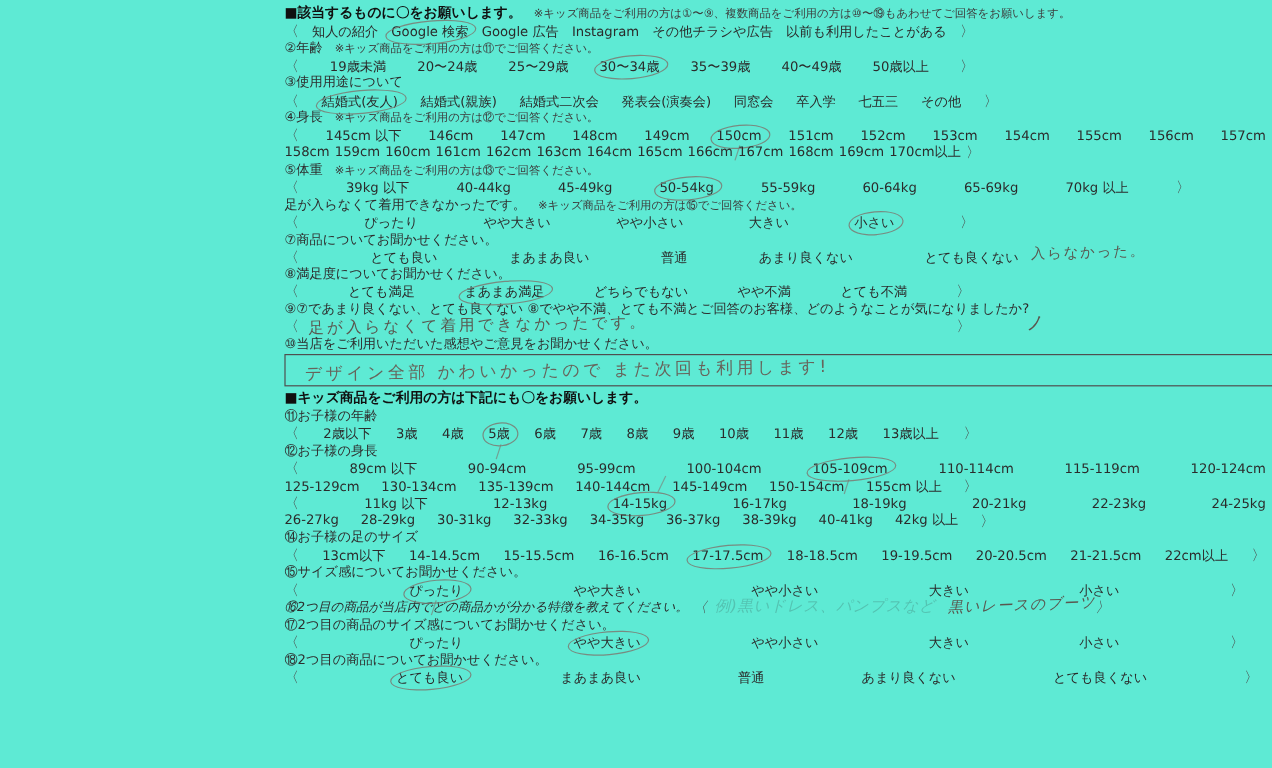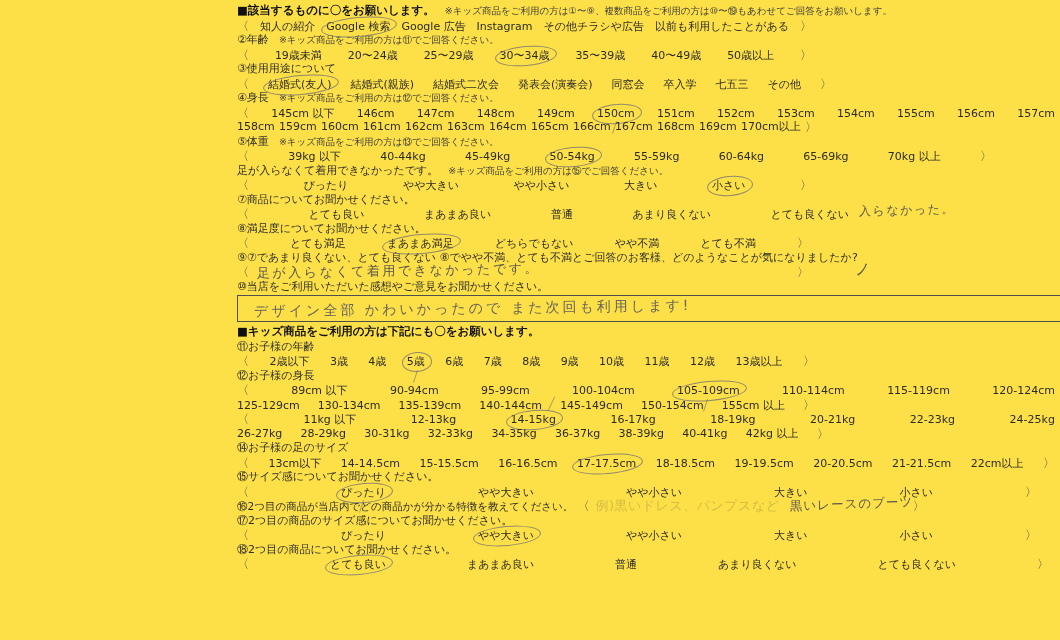--- a/index.html
+++ b/index.html
@@ -1,16 +1,16 @@
 <!DOCTYPE html>
 <html><head>
 <meta charset="utf-8">
 <style>
   html,body{margin:0;padding:0;background:#ffffff;}
-  .page{position:relative;width:1060px;height:640px;background:#fde047;overflow:hidden;
+  .page{position:relative;width:1060px;height:640px;background:#5eead4;overflow:hidden;
         font-family:"DejaVu Sans","Liberation Sans",sans-serif;color:#2b2b2b;}
   .content{position:absolute;left:237px;top:3px;width:821px;}
   .ln{height:14.5px;line-height:14.5px;font-size:11px;white-space:nowrap;}
   .sec{height:15.5px;line-height:15.5px;font-size:11.5px;font-weight:bold;color:#101010;white-space:nowrap;}
   .note{font-weight:normal;font-size:9.5px;color:#3c3c3c;margin-left:10px;letter-spacing:0;}
   .q-label{color:#2e2e2e;}
   .opts{display:flex;justify-content:space-between;align-items:baseline;position:relative;}
   .opt{flex:0 0 auto;position:relative;}
   .bracket{color:#4a4a4a;font-size:12px;flex:0 0 auto;}
   .circled::after{content:"";position:absolute;left:-5px;right:-7px;top:-3px;bottom:-2px;
@@ -19,21 +19,21 @@
   .tail-down::before{content:"";position:absolute;left:45%;bottom:-13px;width:1.3px;height:13px;
         background:rgba(125,122,114,.65);transform:rotate(18deg);}
   .pencil-slash::before{content:"";position:absolute;left:-9px;top:-3px;width:1.3px;height:15px;
         background:rgba(125,122,114,.6);transform:rotate(26deg);}
   .hw{display:inline-block;font-size:13px;color:#5a574f;letter-spacing:2.5px;transform:rotate(-1.5deg);}
   .hw-after{font-size:12px;letter-spacing:1.5px;}
   .hw-box{font-size:14px;letter-spacing:3px;color:#67645b;transform:rotate(-0.8deg);}
   .faint{opacity:.2;font-size:13px;letter-spacing:.5px;}
   .comment-box{width:836px;height:27px;border:1.2px solid #4f4f4f;margin:1px 0 2px 0;
         display:flex;align-items:center;padding-left:16px;box-sizing:border-box;}
-  .q16row{display:flex;align-items:flex-start;width:580px;}
+  .q16row{display:flex;align-items:flex-start;width:580px;font-style:italic;}
   .q16row .q16label{font-size:10.5px;}
 </style>
 </head>
 <body>
 
 <div class="page">
   <div class="content" id="form-root">
       <div class="ln sec"><span>■該当するものに〇をお願いします。</span><span class="note">※キッズ商品をご利用の方は①〜⑨、複数商品をご利用の方は⑩〜⑲もあわせてご回答をお願いします。</span></div>
       <div class="ln opts" style="width: 575px;">
         <span class="bracket">〈</span>

